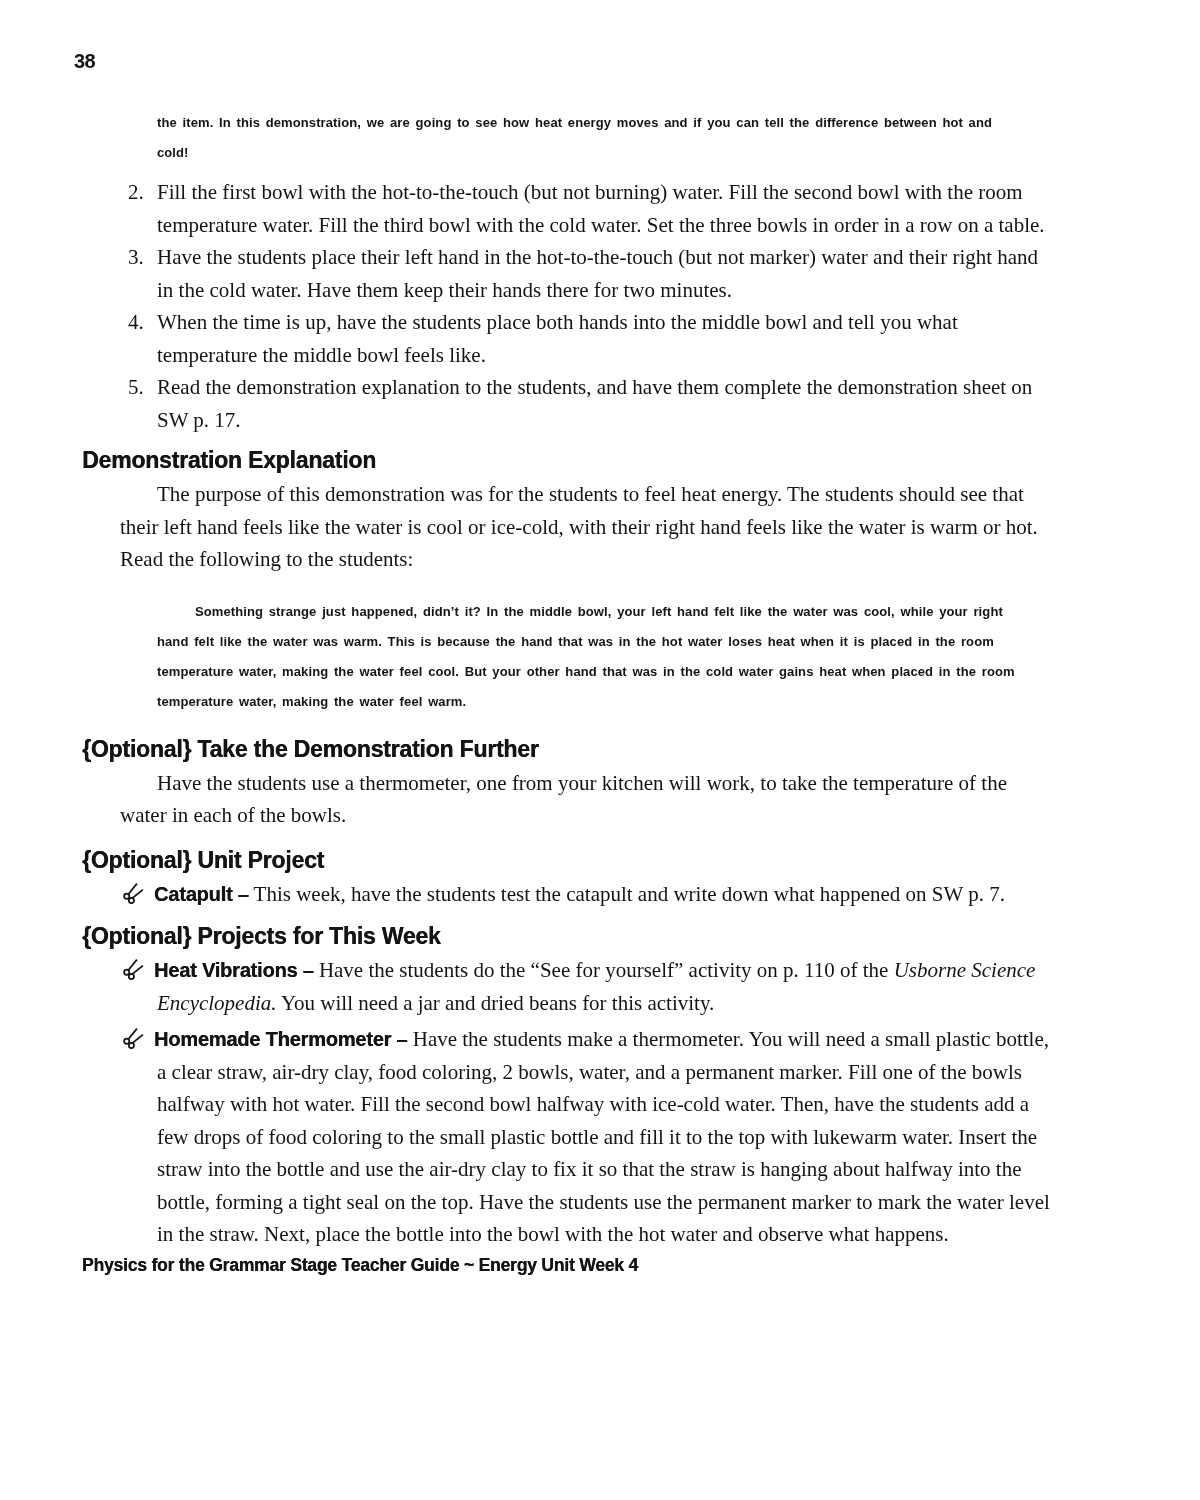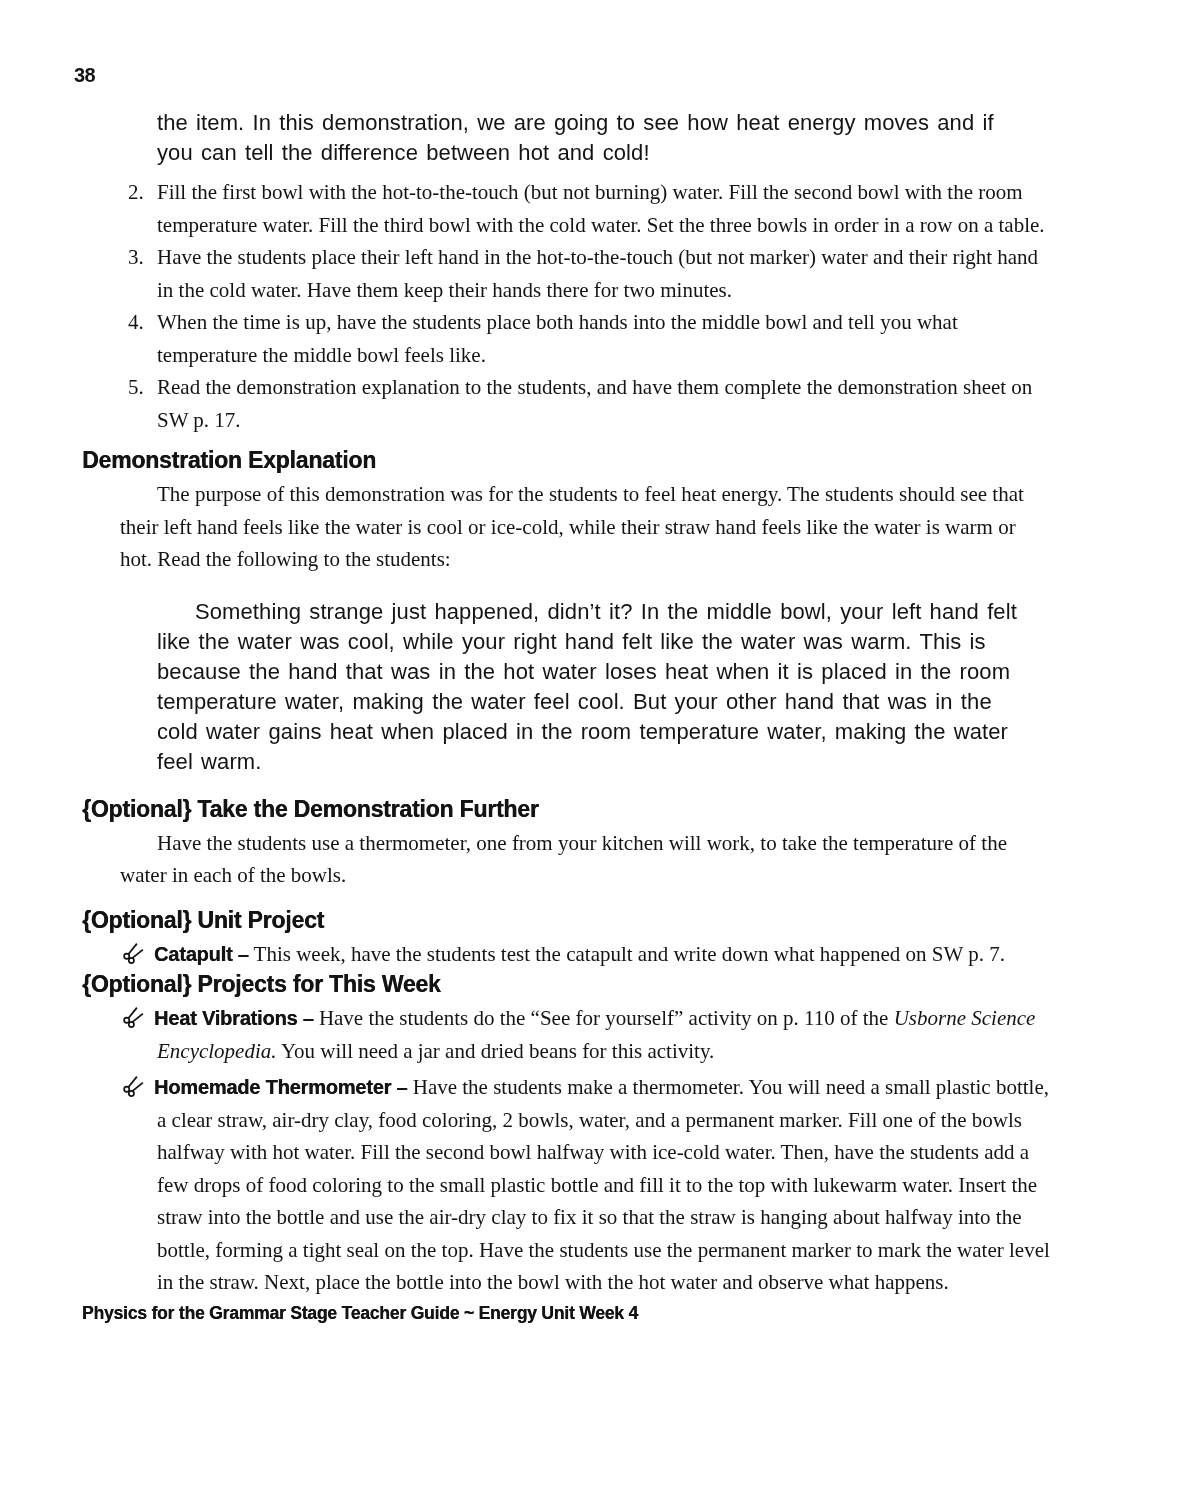--- a/index.html
+++ b/index.html
@@ -8,29 +8,29 @@
     width:1200px;height:1500px;
     margin:0 auto;
     background:#ffffff;
     color:#141414;
     box-sizing:border-box;
     padding:64px 112px 0 82px;
     overflow:hidden;
     font-family:"Liberation Serif", serif;
   }
   .pagenum{
-    position:absolute;left:74px;top:64px;
+    position:absolute;left:74px;top:50px;
     font-family:"Liberation Sans", sans-serif;
     font-weight:800;font-size:20px;letter-spacing:-0.5px;
   }
   
   .readaloud{
     font-family:"Liberation Sans", sans-serif;
-    font-weight:400;
-    font-size:22px;
+    font-weight:700;
+    font-size:13px;
     line-height:30px;
     word-spacing:2px;
     letter-spacing:0.1px;
   }
   .intro{
     margin:44px 0 8px 75px;
     width:862px;
   }
   
   .steps{margin:0;}
@@ -53,21 +53,21 @@
     font-family:"Liberation Sans", sans-serif;
     font-weight:800;
     font-size:23px;
     line-height:28px;
     letter-spacing:-0.2px;
     text-shadow:0.4px 0 currentColor;
   }
   .h1{margin-top:10px;}
   .h2{margin-top:18px;}
   .h3{margin-top:14px;}
-  .h4{}
+  .h4{margin-top:12px;}
   .para{
     margin:4px 0 0 38px;
     width:932px;
     font-size:21px;
     line-height:32.5px;
     text-indent:37px;
   }
   .quote{
     margin:21px 0 0 75px;
     width:862px;
@@ -128,21 +128,21 @@
       <span class="num">4.</span>
       <span class="txt">When the time is up, have the students place both hands into the middle bowl and tell you what temperature the middle bowl feels like.</span>
     </div>
     <div class="step">
       <span class="num">5.</span>
       <span class="txt">Read the demonstration explanation to the students, and have them complete the demonstration sheet on SW p. 17.</span>
     </div>
   </div>
 
   <div class="h-comic h1">Demonstration Explanation</div>
-  <div class="para">The purpose of this demonstration was for the students to feel heat energy. The students should see that their left hand feels like the water is cool or ice-cold, while their straw hand feels like the water is warm or hot. Read the following to the students:</div>
+  <div class="para">The purpose of this demonstration was for the students to feel heat energy. The students should see that their left hand feels like the water is cool or ice-cold, with their right hand feels like the water is warm or hot. Read the following to the students:</div>
   <div class="quote readaloud">Something strange just happened, didn’t it? In the middle bowl, your left hand felt like the water was cool, while your right hand felt like the water was warm. This is because the hand that was in the hot water loses heat when it is placed in the room temperature water, making the water feel cool. But your other hand that was in the cold water gains heat when placed in the room temperature water, making the water feel warm.</div>
 
   <div class="h-comic h2">{Optional} Take the Demonstration Further</div>
   <div class="para">Have the students use a thermometer, one from your kitchen will work, to take the temperature of the water in each of the bowls.</div>
 
   <div class="h-comic h3">{Optional} Unit Project</div>
   <div class="bullet">
     <svg class="scissors" viewBox="0 0 24 24">
       <line x1="21.4" y1="8.6" x2="10.5" y2="17.4" stroke="#141414" stroke-width="1.8"></line>
       <line x1="15.4" y1="2.6" x2="6.6" y2="13.5" stroke="#141414" stroke-width="1.8"></line>

